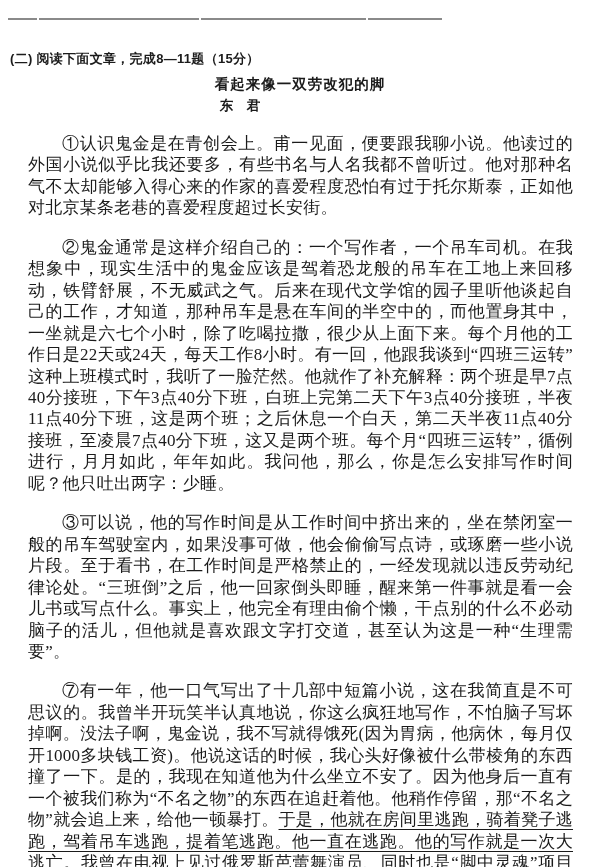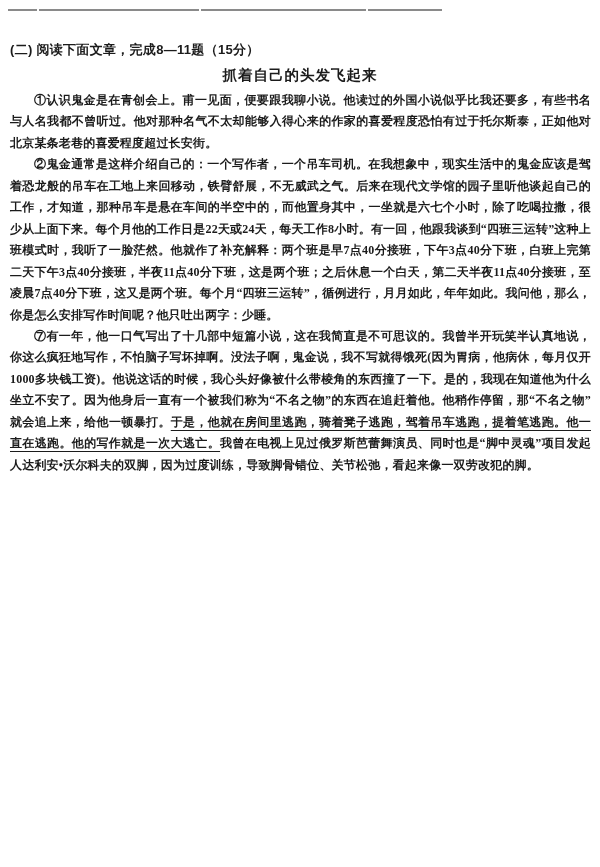--- a/index.html
+++ b/index.html
@@ -1,69 +1,71 @@
 <!DOCTYPE html>
 <html lang="zh"><head>
 <meta charset="utf-8">
 <style>
   html,body{margin:0;padding:0;background:#ffffff;}
   body{
     width:600px;height:867px;overflow:hidden;
     font-family:"Liberation Serif","DejaVu Serif",serif;
     color:#1b1b1b;
   }
-  .page{width:600px;height:711px;position:relative;box-sizing:border-box;padding-top:9px;}
+  .page{width:600px;height:711px;position:relative;box-sizing:border-box;padding-top:18px;}
   
   .top-rule{display:flex;gap:2px;margin:0 0 0 8px;}
   .top-rule .seg{border-top:2px solid #8a8a8a;height:0;}
   .seg1{width:29px;} .seg2{width:160px;} .seg3{width:165px;} .seg4{width:74px;}
 
   .section-heading{
     margin:30px 0 0 10px;
     font-family:"Liberation Sans","DejaVu Sans",sans-serif;
     font-weight:bold;font-size:13px;letter-spacing:.3px;
   }
   .article-title{
     margin-top:7px;text-align:center;
     font-weight:bold;font-size:14.5px;letter-spacing:1px;
   }
   .article-author{
     margin-top:3px;text-align:center;padding-right:120px;
     font-weight:bold;font-size:13.5px;
   }
   .article-body{margin-top:5px;padding:0 9px 0 10px;}
   .para{
-    margin:0;font-size:12px;line-height:21.45px;
-    text-align:justify;text-indent:2em;letter-spacing:.2px;font-weight:bold;
+    margin:18px;font-size:17px;line-height:21.45px;
+    text-align:justify;text-indent:2em;letter-spacing:.2px;
   }
   .u{text-decoration:underline;text-underline-offset:3.5px;text-decoration-thickness:1.2px;}
 </style>
 </head>
 <body>
 
 <div class="page">
 
   <div class="top-rule">
     <div class="seg seg1"></div>
     <div class="seg seg2"></div>
     <div class="seg seg3"></div>
     <div class="seg seg4"></div>
   </div>
 
   <div class="section-heading">(二) 阅读下面文章，完成8—11题（15分）</div>
 
-  <div class="article-title">抓着自己的头发飞起来</div>
+  <div class="article-title">看起来像一双劳改犯的脚</div>
 
+  <div class="article-author">东　君</div>
 
   <div class="article-body">
 
     <p class="para"><span>①认识鬼金是在青创会上。甫一见面，便要跟我聊小说。他读过的外国小说似乎比我还要多，有些书名与人名我都不曾听过。他对那种名气不太却能够入得心来的作家的喜爱程度恐怕有过于托尔斯泰，正如他对北京某条老巷的喜爱程度超过长安街。</span></p>
 
     <p class="para"><span>②鬼金通常是这样介绍自己的：一个写作者，一个吊车司机。在我想象中，现实生活中的鬼金应该是驾着恐龙般的吊车在工地上来回移动，铁臂舒展，不无威武之气。后来在现代文学馆的园子里听他谈起自己的工作，才知道，那种吊车是悬在车间的半空中的，而他置身其中，一坐就是六七个小时，除了吃喝拉撒，很少从上面下来。每个月他的工作日是22天或24天，每天工作8小时。有一回，他跟我谈到“四班三运转”这种上班模式时，我听了一脸茫然。他就作了补充解释：两个班是早7点40分接班，下午3点40分下班，白班上完第二天下午3点40分接班，半夜11点40分下班，这是两个班；之后休息一个白天，第二天半夜11点40分接班，至凌晨7点40分下班，这又是两个班。每个月“四班三运转”，循例进行，月月如此，年年如此。我问他，那么，你是怎么安排写作时间呢？他只吐出两字：少睡。</span></p>
 
+    <p class="para"><span>③可以说，他的写作时间是从工作时间中挤出来的，坐在禁闭室一般的吊车驾驶室内，如果没事可做，他会偷偷写点诗，或琢磨一些小说片段。至于看书，在工作时间是严格禁止的，一经发现就以违反劳动纪律论处。“三班倒”之后，他一回家倒头即睡，醒来第一件事就是看一会儿书或写点什么。事实上，他完全有理由偷个懒，干点别的什么不必动脑子的活儿，但他就是喜欢跟文字打交道，甚至认为这是一种“生理需要”。</span></p>
 
 
 
 
     <p class="para"><span>⑦有一年，他一口气写出了十几部中短篇小说，这在我简直是不可思议的。我曾半开玩笑半认真地说，你这么疯狂地写作，不怕脑子写坏掉啊。没法子啊，鬼金说，我不写就得饿死(因为胃病，他病休，每月仅开1000多块钱工资)。他说这话的时候，我心头好像被什么带棱角的东西撞了一下。是的，我现在知道他为什么坐立不安了。因为他身后一直有一个被我们称为“不名之物”的东西在追赶着他。他稍作停留，那“不名之物”就会追上来，给他一顿暴打。</span><span class="u">于是，他就在房间里逃跑，骑着凳子逃跑，驾着吊车逃跑，提着笔逃跑。他一直在逃跑。他的写作就是一次大逃亡。</span><span>我曾在电视上见过俄罗斯芭蕾舞演员、同时也是“脚中灵魂”项目发起人达利安•沃尔科夫的双脚，因为过度训练，导致脚骨错位、关节松弛，看起来像一双劳改犯的脚。</span></p>
 
   </div>
 
 </div>
 

